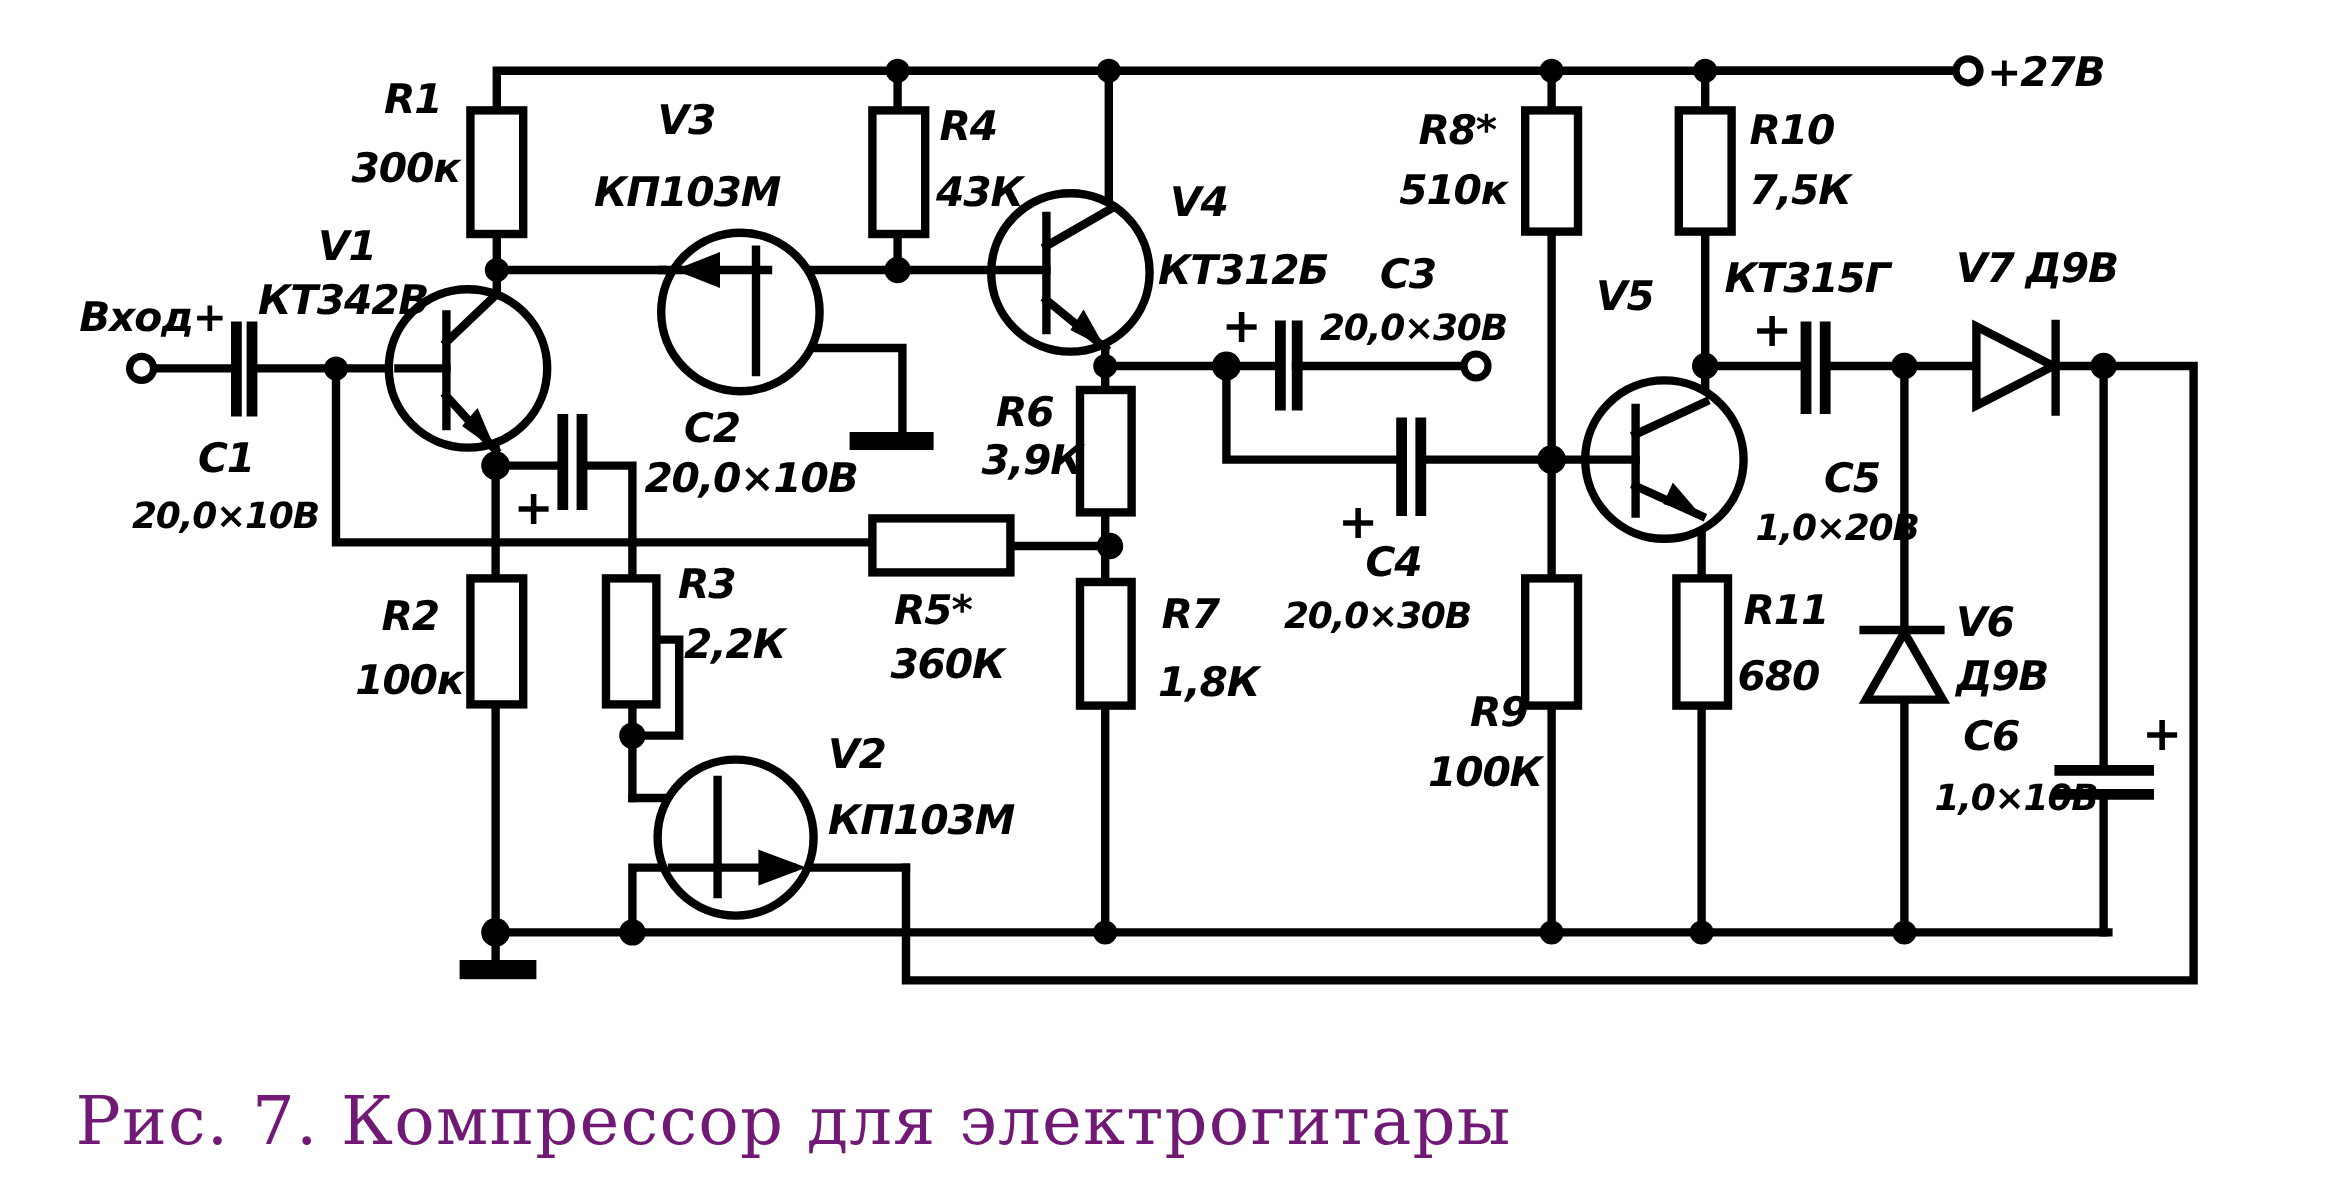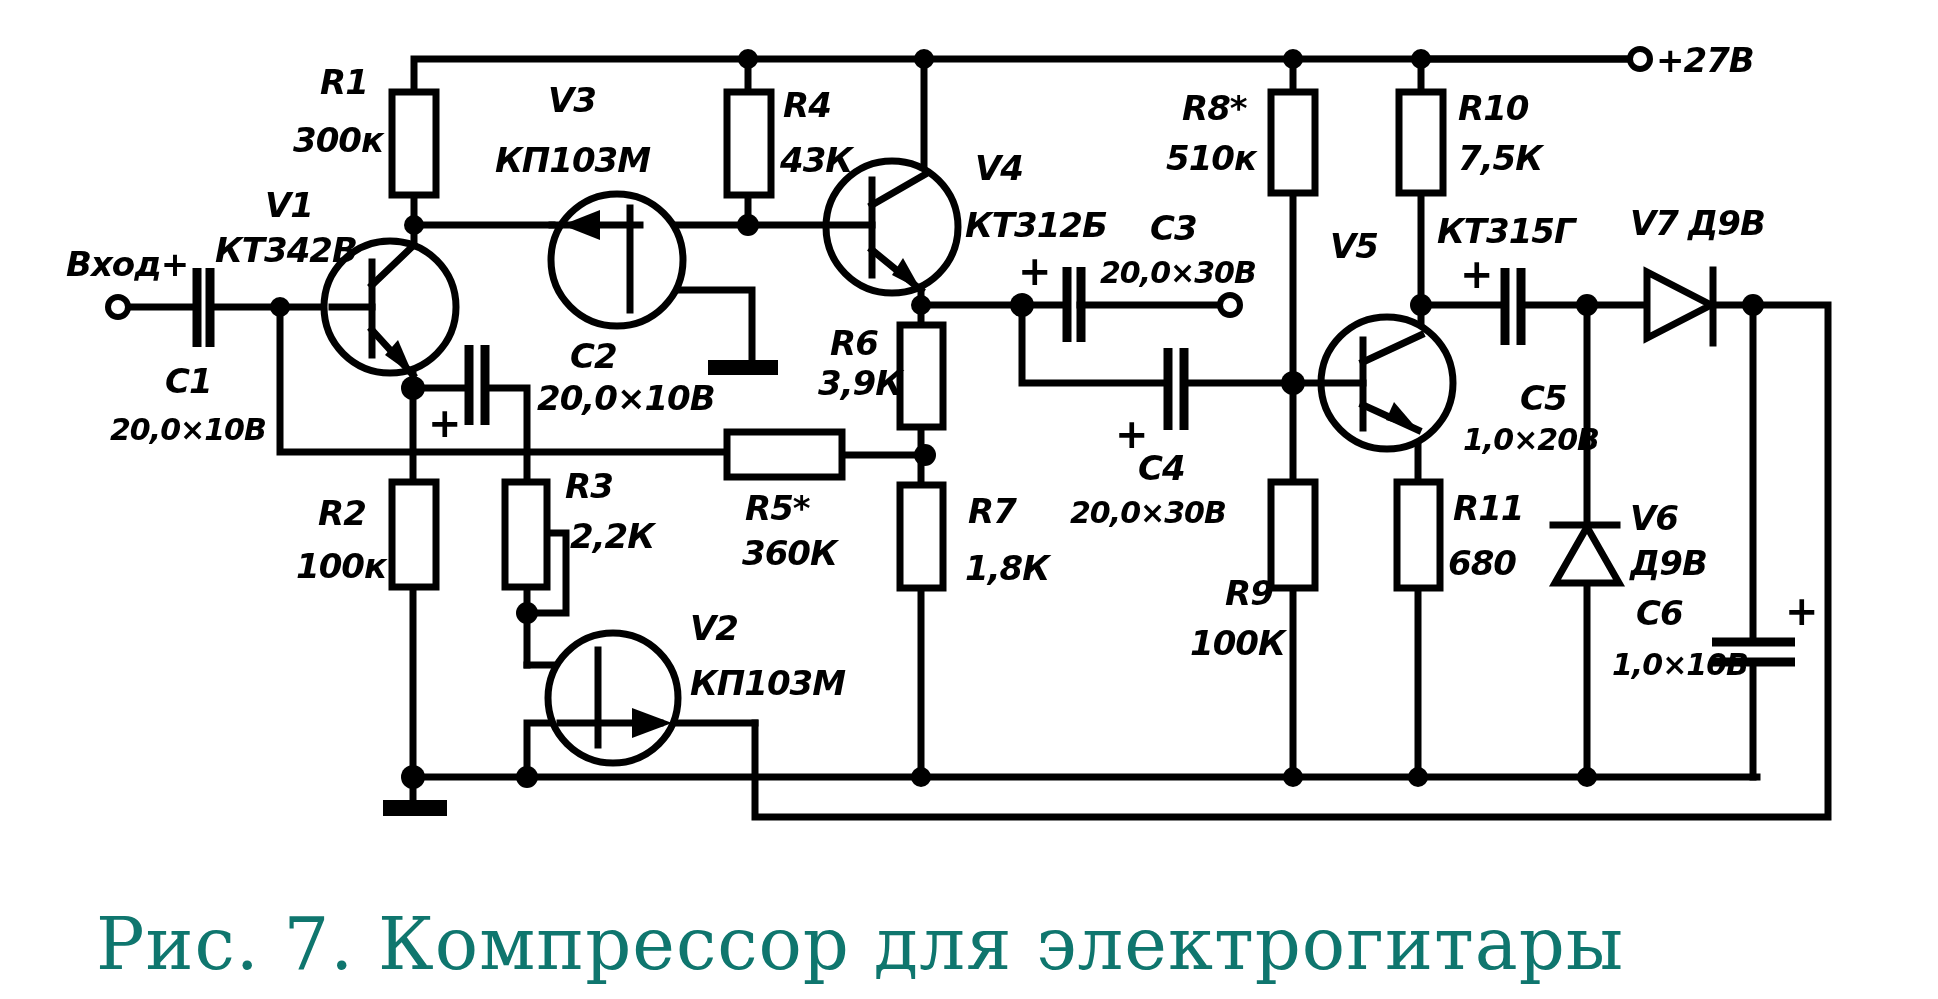--- a/index.html
+++ b/index.html
@@ -8,21 +8,21 @@
   .w { stroke: #000; stroke-width: 7; fill: none; stroke-linecap: square; stroke-linejoin: miter; }
   .box { stroke: #000; stroke-width: 7; fill: #fff; }
   .circ { stroke: #000; stroke-width: 7; fill: #fff; }
   .dot { fill: #000; }
   .term { stroke: #000; stroke-width: 6; fill: #fff; }
   .plate { stroke: #000; stroke-width: 9; fill: none; }
   .gnd { fill: #000; }
   .lbl { font-family: "DejaVu Sans", sans-serif; font-weight: bold; font-style: italic; fill: #000; font-size: 34px; letter-spacing: -1px; }
   .lbl-s { font-size: 30px; }
   .plus { font-family: "DejaVu Sans", sans-serif; font-weight: bold; fill: #000; font-size: 40px; }
-  .caption { position: absolute; left: 63px; top: 902px; font-family: "DejaVu Serif", serif; font-size: 72px; color: #0f766e; white-space: nowrap; letter-spacing: 1px; margin-left: 33px; }
+  .caption { position: absolute; left: 63px; top: 902px; font-family: "DejaVu Serif", serif; font-size: 56px; color: #701a75; white-space: nowrap; letter-spacing: 1px; }
 </style>
 </head>
 <body>
 
 <svg id="schematic" viewBox="0 0 1938 999" xmlns="http://www.w3.org/2000/svg">
 
   <g>
 
     <polyline class="w" points="414,90 414,59 1640,59"></polyline>
 

